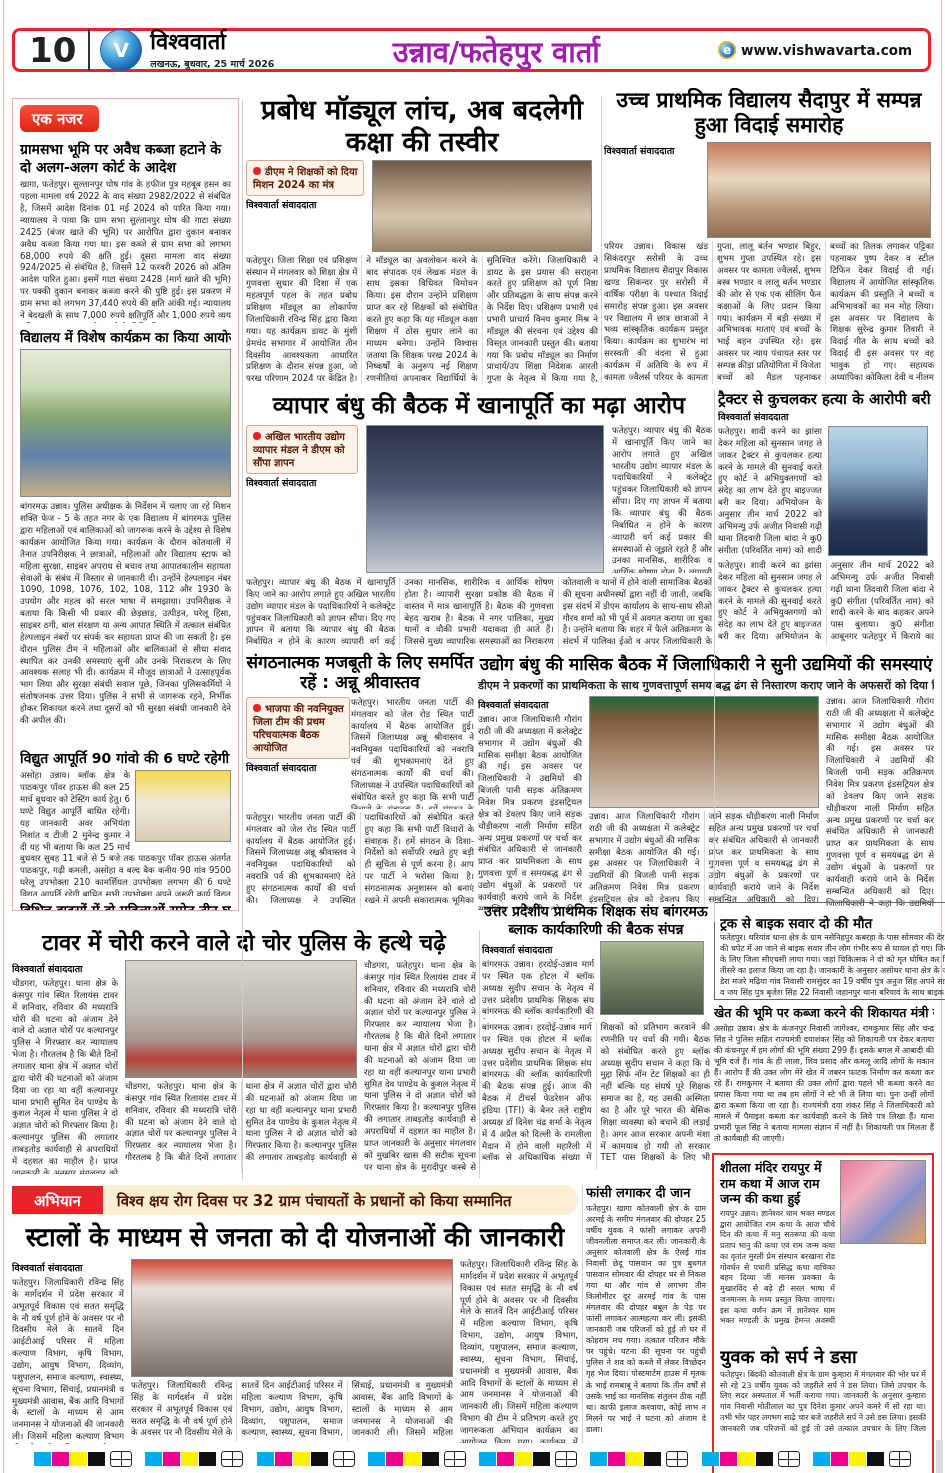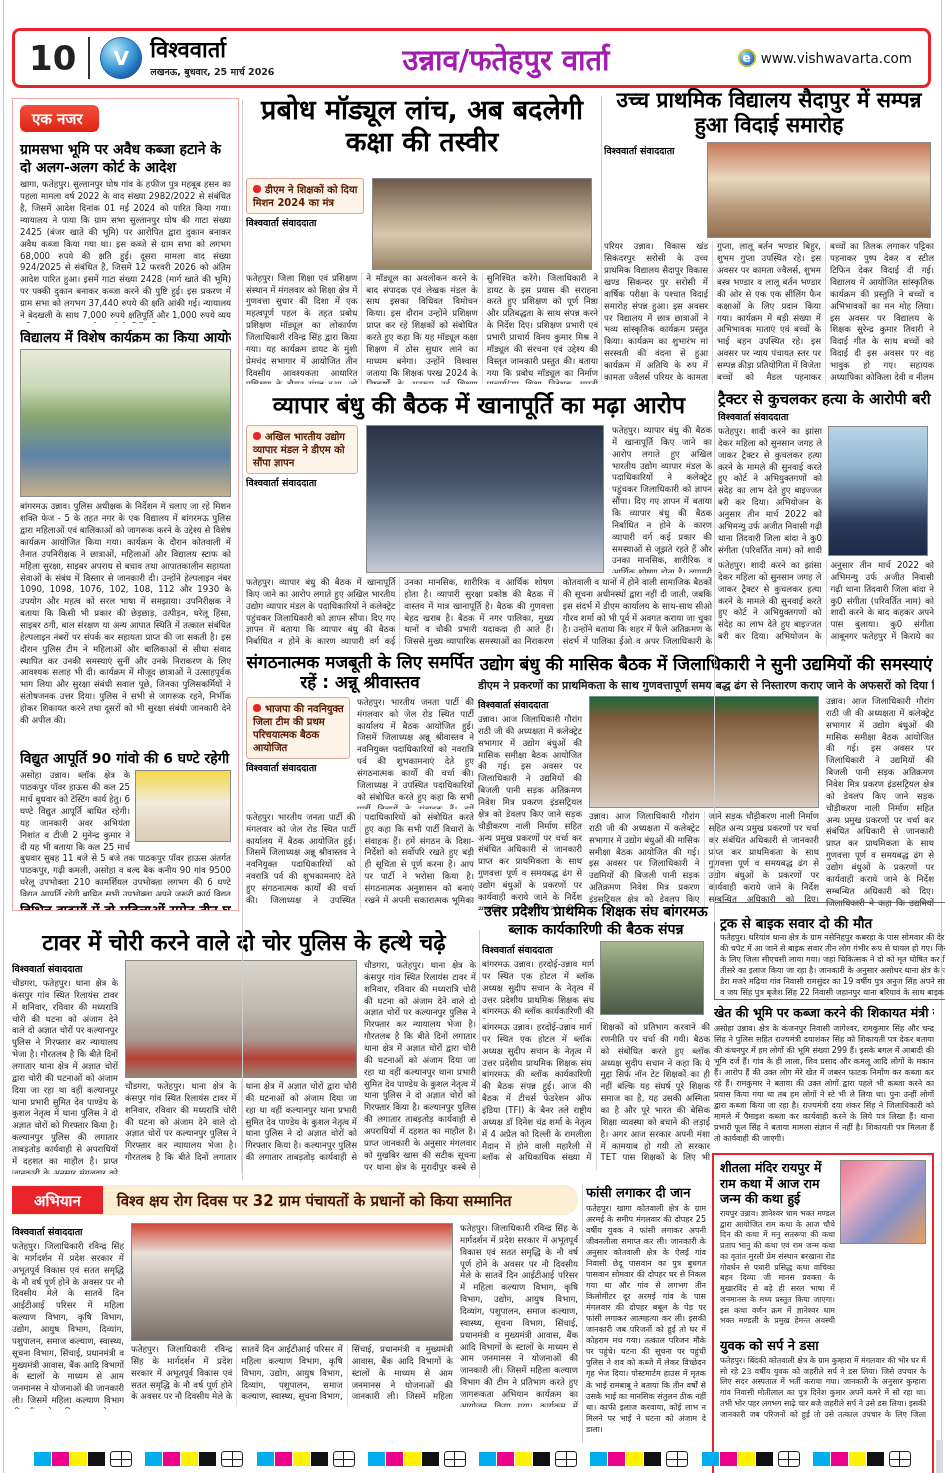--- a/index.html
+++ b/index.html
@@ -1,37 +1,37 @@
 <!DOCTYPE html>
 <html><head>
 <meta charset="utf-8">
 <style>
   html,body{margin:0;padding:0;background:#fff;}
   .page{position:relative;width:945px;height:1473px;background:#fff;overflow:hidden;
         font-family:"DejaVu Sans","Liberation Sans",sans-serif;color:#1b1b1b;}
   .abs{position:absolute;}
   .edge{position:absolute;top:0;bottom:0;width:1px;background:#f3b6b6;}
   
-  .masthead{left:12px;top:28px;width:919px;height:60px;border:3px solid #e8232a;border-radius:8px;
+  .masthead{left:12px;top:28px;width:919px;height:44px;border:3px solid #e8232a;border-radius:8px;
             display:flex;align-items:center;background:#fff;box-sizing:border-box;}
   .pageno{font-size:34px;font-weight:bold;color:#222;padding:0 12px 0 14px;}
   .mast-div{width:2px;height:42px;background:#333;margin-right:10px;}
   .logo{width:40px;height:40px;border-radius:50%;margin-right:8px;flex:none;
         background:radial-gradient(circle at 35% 30%,#bfe6f5 0%,#3f9fd8 45%,#1b5fae 75%,#2e7d32 100%);
         display:flex;align-items:center;justify-content:center;color:#fff;font-weight:bold;font-size:20px;
         border:1px solid #1b5fae;}
   .brand-name{font-size:22px;font-weight:bold;color:#000;line-height:1;}
   .brand-sub{font-size:9.5px;font-weight:bold;color:#222;margin-top:4px;}
   .mast-title{flex:1;text-align:center;font-size:29px;font-weight:bold;color:#a21caf;}
   .mast-site{display:flex;align-items:center;gap:5px;padding-right:16px;}
   .eicon{width:18px;height:18px;border-radius:50%;flex:none;
          background:radial-gradient(circle at 30% 30%,#9fd8f7,#1565c0 70%);
          color:#fff;font-weight:bold;font-size:12px;display:flex;align-items:center;justify-content:center;
          box-shadow:0 0 0 1.5px #f7c600 inset;}
-  .site-url{font-size:13.5px;font-weight:normal;color:#111;}
+  .site-url{font-size:13.5px;font-weight:bold;color:#111;}
   
   .hl{font-weight:bold;color:#000;}
   .one{white-space:nowrap;overflow:hidden;}
   .byline{font-weight:bold;font-size:9.5px;color:#000;margin:2px 0 3px 0;}
   .btxt{font-size:8.6px;line-height:1.38;text-align:justify;color:#222;overflow:hidden;}
   .cols2{columns:2;column-gap:9px;column-rule:1px solid #d8d8d8;}
   .cols3{columns:3;column-gap:9px;column-rule:1px solid #d8d8d8;}
   .kicker{background:#fdf3e8;border:1px solid #d9a892;border-radius:3px;padding:4px 5px 4px 6px;
           font-size:10px;font-weight:bold;color:#5c1a00;line-height:1.3;}
   .kicker .dot{display:inline-block;width:8px;height:8px;border-radius:50%;background:#e8232a;margin-right:4px;}
@@ -110,21 +110,21 @@
     <div class="btxt" style="height:126px">
       <span class="photo" id="ph-power" style="display:block;width:96px;height:72px"></span>
       <span>असोहा उन्नाव। ब्लॉक क्षेत्र के पाठकपुर पॉवर हाऊस की कल 25 मार्च बुधवार को टेस्टिंग कार्य हेतु। 6 घण्टे विद्युत आपूर्ति बाधित रहेगी। यह जानकारी अवर अभियंता निशांत व टीजी 2 मुनेन्द्र कुमार ने दी यह भी बताया कि कल 25 मार्च बुधवार सुबह 11 बजे से 5 बजे तक पाठकपुर पॉवर हाऊस अंतर्गत पाठकपुर, गढ़ी कमली, असोहा व बल्द बैक कनीय 90 गांव 9500 घरेलू उपभोक्ता 210 कामर्शियल उपभोक्ता लगभग की 6 घण्टे विद्युत आपूर्ति रहेगी बाधित सभी उपभोक्ता अपने जरूरी कार्य विद्युत आपूर्ति बाधित होने से पहले कर ले या उस समय के लिए वैकल्पिक व्यवस्था कर ले और विभाग ने उपभोक्ताओं को होने वाली असुविधा के लिए खेद व्यक्त किया है।</span>
     </div>
     <div class="hl en-h2 one" style="font-size:13.5px">विभिन्न हादसों में दो महिलाओं समेत तीन घायल</div>
     
   </div>
 
   <div class="abs" style="left:246px;top:94px;width:352px;height:290px;overflow:hidden">
     <div class="hl" style="font-size:27px;line-height:1.18;text-align:center">प्रबोध मॉड्यूल लांच, अब बदलेगी कक्षा की तस्वीर</div>
-    <div style="display:flex;gap:8px;margin-top:20px">
+    <div style="display:flex;gap:8px;margin-top:2px">
       <div style="width:118px;flex:none">
         <div class="kicker"><span class="dot"></span><span>डीएम ने शिक्षकों को दिया मिशन 2024 का मंत्र</span></div>
         <div class="byline">विश्ववार्ता संवाददाता</div>
       </div>
       <div class="photo" id="ph-prabodh" style="width:220px;height:92px;flex:none"></div>
     </div>
     <div class="btxt cols3" style="height:148px;margin-top:3px">फतेहपुर। जिला शिक्षा एवं प्रशिक्षण संस्थान में मंगलवार को शिक्षा क्षेत्र में गुणवत्ता सुधार की दिशा में एक महत्वपूर्ण पहल के तहत प्रबोध प्रशिक्षण मॉड्यूल का लोकार्पण जिलाधिकारी रविन्द्र सिंह द्वारा किया गया। यह कार्यक्रम डायट के मुंशी प्रेमचंद सभागार में आयोजित तीन दिवसीय आवश्यकता आधारित प्रशिक्षण के दौरान संपन्न हुआ, जो परख परिणाम 2024 पर केंद्रित है। कार्यक्रम में जिलाधिकारी रविन्द्र सिंह ने मॉड्यूल का अवलोकन करने के बाद संपादक एवं लेखक मंडल के साथ इसका विधिवत विमोचन किया। इस दौरान उन्होंने प्रशिक्षण प्राप्त कर रहे शिक्षकों को संबोधित करते हुए कहा कि यह मॉड्यूल कक्षा शिक्षण में ठोस सुधार लाने का माध्यम बनेगा। उन्होंने विश्वास जताया कि शिक्षक परख 2024 के निष्कर्षों के अनुरूप नई शिक्षण रणनीतियां अपनाकर विद्यार्थियों के अधिगम स्तर में गुणात्मक सुधार सुनिश्चित करेंगे। जिलाधिकारी ने डायट के इस प्रयास की सराहना करते हुए प्रशिक्षण को पूर्ण निष्ठा और प्रतिबद्धता के साथ संपन्न करने के निर्देश दिए। प्रशिक्षण प्रभारी एवं प्रभारी प्राचार्य विनय कुमार मिश्र ने मॉड्यूल की संरचना एवं उद्देश्य की विस्तृत जानकारी प्रस्तुत की। बताया गया कि प्रबोध मॉड्यूल का निर्माण प्राचार्य/उप शिक्षा निदेशक आरती गुप्ता के नेतृत्व में किया गया है, जबकि इसका संपादन एवं समन्वयन विनय कुमार मिश्र द्वारा किया गया है। इस अवसर पर एडीएम अवनीश त्रिपाठी, जयचन्द्र पांडेय, गणेश्याम दीक्षित, कौशल कुमार अंकुर, सौम्या तिवारी सहित अन्य गणमान्य लोग उपस्थित रहे।</div>
   </div>
 
   <div class="abs" style="left:604px;top:88px;width:330px;height:296px;overflow:hidden">
@@ -156,21 +156,21 @@
     <div class="byline">विश्ववार्ता संवाददाता</div>
     <div style="display:flex;gap:6px">
       <div class="btxt" style="width:104px;height:130px;flex:none">फतेहपुर। शादी करने का झांसा देकर महिला को सुनसान जगह ले जाकर ट्रैक्टर से कुचलकर हत्या करने के मामले की सुनवाई करते हुए कोर्ट ने अभियुक्तगणों को संदेह का लाभ देते हुए बाइज्जत बरी कर दिया। अभियोजन के अनुसार तीन मार्च 2022 को अभिमन्यु उर्फ अजीत निवासी गढ़ी थाना तिंदवारी जिला बांदा ने कु0 संगीता (परिवर्तित नाम) को शादी करने के बाद कहकर अपने पास बुलाया। कु0 संगीता आबूनगर फतेहपुर में किराये का कमरा लेकर पढ़ाई कर रही थी। अभियुक्त अभिमन्यु बराबर लड़की से मिलने आता था। संगीता को अभिमन्यु ने अपने भाई अमित उर्फ मुखिया के सहयोग से थाना क्षेत्र गाजीपुर में ट्रैक्टर से ऊपर चढ़ाकर जान से मार दिया, फिर लड़की के भाई के मोबाइल पर दो दिनों बाद फोन करके कहा कि तुम्हारी बहन का शव मिला है। गाजीपुर आ जाओ। मृतका का भाई अरविन्द, मामा संतोष, मां सोमवती निवासीगण गोकुलपुर के साथ थाना गाजीपुर आए और बहन की फोटो, कपड़ों आदि से पहचान कर हत्या का मुकदमा अभिमन्यु व उसके भाई सुमित उर्फ मुखिया पर दर्ज कराया।</div>
       <div class="photo" id="ph-tractor" style="width:100px;height:130px;flex:none"></div>
     </div>
     <div class="btxt cols2" style="height:86px;margin-top:4px">फतेहपुर। शादी करने का झांसा देकर महिला को सुनसान जगह ले जाकर ट्रैक्टर से कुचलकर हत्या करने के मामले की सुनवाई करते हुए कोर्ट ने अभियुक्तगणों को संदेह का लाभ देते हुए बाइज्जत बरी कर दिया। अभियोजन के अनुसार तीन मार्च 2022 को अभिमन्यु उर्फ अजीत निवासी गढ़ी थाना तिंदवारी जिला बांदा ने कु0 संगीता (परिवर्तित नाम) को शादी करने के बाद कहकर अपने पास बुलाया। कु0 संगीता आबूनगर फतेहपुर में किराये का कमरा लेकर पढ़ाई कर रही थी। अभियुक्त अभिमन्यु बराबर लड़की से मिलने आता था। संगीता को अभिमन्यु ने अपने भाई अमित उर्फ मुखिया के सहयोग से थाना क्षेत्र गाजीपुर में ट्रैक्टर से ऊपर चढ़ाकर जान से मार दिया, फिर लड़की के भाई के मोबाइल पर दो दिनों बाद फोन करके कहा कि तुम्हारी बहन का शव मिला है। गाजीपुर आ जाओ। मृतका का भाई अरविन्द, मामा संतोष, मां सोमवती निवासीगण गोकुलपुर के साथ थाना गाजीपुर आए और बहन की फोटो, कपड़ों आदि से पहचान कर हत्या का मुकदमा अभिमन्यु व उसके भाई सुमित उर्फ मुखिया पर दर्ज कराया।</div>
   </div>
 
   <div class="abs" style="left:246px;top:652px;width:228px;height:270px;overflow:hidden">
     <div class="hl" style="font-size:17px;line-height:1.2;text-align:center">संगठनात्मक मजबूती के लिए समर्पित रहें : अन्नू श्रीवास्तव</div>
-    <div style="display:flex;gap:7px;margin-top:4px">
+    <div style="display:flex;gap:1px;margin-top:4px">
       <div style="width:104px;flex:none">
         <div class="kicker"><span class="dot"></span><span>भाजपा की नवनियुक्त जिला टीम की प्रथम परिचयात्मक बैठक आयोजित</span></div>
         <div class="byline">विश्ववार्ता संवाददाता</div>
       </div>
       <div class="btxt" style="flex:1;height:112px">फतेहपुर। भारतीय जनता पार्टी की मंगलवार को जेल रोड स्थित पार्टी कार्यालय में बैठक आयोजित हुई। जिसमें जिलाध्यक्ष अन्नू श्रीवास्तव ने नवनियुक्त पदाधिकारियों को नवरात्रि पर्व की शुभकामनाएं देते हुए संगठनात्मक कार्यों की चर्चा की। जिलाध्यक्ष ने उपस्थित पदाधिकारियों को संबोधित करते हुए कहा कि सभी पार्टी विचारों के संवाहक हैं। हमें संगठन के दिशा-निर्देशों को सर्वोपरि रखते हुए बड़ी ही सूचिता से पूर्ण करना है। आप पर पार्टी ने भरोसा किया है। संगठनात्मक अनुशासन को बनाएं रखने में अपनी सकारात्मक भूमिका निभानी है। जिला मीडिया प्रभारी प्रवीण सिंह ने बताया कि बैठक के उपरांत जिलाध्यक्ष अन्नू श्रीवास्तव के नेतृत्व में उपस्थित पदाधिकारियों ने पर्यावरण संरक्षण को बढ़ावा देते हुए कार्यालय परिसर में वृक्षारोपण किया। बैठक में पुष्पराज पटेल, पंकज त्रिवेदी, सुशीला मौर्या, अपर्णा सिंह गौतम, उदय लोधी, पंकज त्रिपाठी, कुलदीप भदौरिया, रेखा मिश्रा, मधुराज विश्वकर्मा, अरिमर्दन सिंह, संतोष गुप्ता, ओमप्रकाश पाल, रेखा पासवान, विमलेश पांडेय, सुधीर मिश्रा, धर्मेंद्र सिंह, सुनील गुप्ता, राजबहादुर पासवान, उमेश गुप्ता, सुमित द्विवेदी, अखिलेश कुमार, ओम मिश्रा, विवेक श्रीवास्तव, प्रवीण सिंह, शिवाकांत तिवारी, शरद श्रीवास्तव सहित सभी जिलाधिकारी उपस्थित रहे।</div>
     </div>
     <div class="btxt cols2" style="height:96px;margin-top:3px">फतेहपुर। भारतीय जनता पार्टी की मंगलवार को जेल रोड स्थित पार्टी कार्यालय में बैठक आयोजित हुई। जिसमें जिलाध्यक्ष अन्नू श्रीवास्तव ने नवनियुक्त पदाधिकारियों को नवरात्रि पर्व की शुभकामनाएं देते हुए संगठनात्मक कार्यों की चर्चा की। जिलाध्यक्ष ने उपस्थित पदाधिकारियों को संबोधित करते हुए कहा कि सभी पार्टी विचारों के संवाहक हैं। हमें संगठन के दिशा-निर्देशों को सर्वोपरि रखते हुए बड़ी ही सूचिता से पूर्ण करना है। आप पर पार्टी ने भरोसा किया है। संगठनात्मक अनुशासन को बनाएं रखने में अपनी सकारात्मक भूमिका निभानी है। जिला मीडिया प्रभारी प्रवीण सिंह ने बताया कि बैठक के उपरांत जिलाध्यक्ष अन्नू श्रीवास्तव के नेतृत्व में उपस्थित पदाधिकारियों ने पर्यावरण संरक्षण को बढ़ावा देते हुए कार्यालय परिसर में वृक्षारोपण किया। बैठक में पुष्पराज पटेल, पंकज त्रिवेदी, सुशीला मौर्या, अपर्णा सिंह गौतम, उदय लोधी, पंकज त्रिपाठी, कुलदीप भदौरिया, रेखा मिश्रा, मधुराज विश्वकर्मा, अरिमर्दन सिंह, संतोष गुप्ता, ओमप्रकाश पाल, रेखा पासवान, विमलेश पांडेय, सुधीर मिश्रा, धर्मेंद्र सिंह, सुनील गुप्ता, राजबहादुर पासवान, उमेश गुप्ता, सुमित द्विवेदी, अखिलेश कुमार, ओम मिश्रा, विवेक श्रीवास्तव, प्रवीण सिंह, शिवाकांत तिवारी, शरद श्रीवास्तव सहित सभी जिलाधिकारी उपस्थित रहे।</div>
   </div>
 
   <div class="abs" style="left:478px;top:652px;width:456px;height:270px;overflow:hidden">
@@ -225,20 +225,21 @@
     <div class="hl one" style="font-size:12.5px">खेत की भूमि पर कब्जा करने की शिकायत मंत्री से की</div>
     <div class="btxt" style="font-size:8px;height:126px;margin-top:2px">असोहा उन्नाव। क्षेत्र के कंजनपुर निवासी जागेश्वर, रामकुमार सिंह और चन्द्र सिंह ने पुलिस सहित राज्यमंत्री दयाशंकर सिंह को शिकायती पत्र देकर बताया की कंचनपुर में हम लोगों की भूमि संख्या 299 हैं। इसके बगल में आबादी की भूमि दर्ज हैं। गांव के ही लाला, शिव प्रसाद और कमलू आदि लोगों के मकान हैं। आरोप हैं की उक्त लोग मेरे खेत में जबरन फाटक निर्माण कर कब्जा कर रहे हैं। रामकुमार ने बताया की उक्त लोगों द्वारा पहले भी कब्जा करने का प्रयास किया गया था तब हम लोगों ने स्टे भी ले लिया था। पुनः उन्हीं लोगों द्वारा कब्जा किया जा रहा है। राज्यमंत्री दया शंकर सिंह ने जिलाधिकारी को मामले में पैमाइश कब्जा कर कार्यवाही करने के लिये पत्र लिखा हैं। थाना प्रभारी फूल सिंह ने बताया मामला संज्ञान में नहीं है। शिकायती पत्र मिलता हैं तो कार्यवाही की जाएगी।</div>
   </div>
 
   <div class="abs band">
     <div class="band-label">अभियान</div>
     <div class="band-head">विश्व क्षय रोग दिवस पर 32 ग्राम पंचायतों के प्रधानों को किया सम्मानित</div>
   </div>
 
   <div class="abs" style="left:12px;top:1218px;width:566px;height:226px;overflow:hidden">
+    <div class="hl one" style="font-size:26px;text-align:center">स्टालों के माध्यम से जनता को दी योजनाओं की जानकारी</div>
     <div style="display:flex;gap:7px;margin-top:5px">
       <div style="width:112px;flex:none">
         <div class="byline">विश्ववार्ता संवाददाता</div>
         <div class="btxt" style="height:168px">फतेहपुर। जिलाधिकारी रविन्द्र सिंह के मार्गदर्शन में प्रदेश सरकार में अभूतपूर्व विकास एवं सतत समृद्धि के नौ वर्ष पूर्ण होने के अवसर पर नौ दिवसीय मेले के सातवें दिन आईटीआई परिसर में महिला कल्याण विभाग, कृषि विभाग, उद्योग, आयुष विभाग, दिव्यांग, पशुपालन, समाज कल्याण, स्वास्थ्य, सूचना विभाग, सिंचाई, प्रधानमंत्री व मुख्यमंत्री आवास, बैंक आदि विभागों के स्टालों के माध्यम से आम जनमानस ने योजनाओं की जानकारी ली। जिसमें महिला कल्याण विभाग की टीम ने प्रतिभाग करते हुए जागरूकता अभियान कार्यक्रम का आयोजन किया गया। कार्यक्रम में जनमानस को विभाग द्वारा संचालित विभिन्न योजनाओं मुख्यमंत्री कन्या सुमंगला योजना, मुख्यमंत्री बाल सेवा योजना (सामान्य), स्पॉन्सरशिप योजना, निर्राश्रित महिला पेंशन योजना, वन स्टॉप सेंटर एवं चाइल्ड हेल्पलाइन नंबर 1098 के संबंध में विस्तार से जानकारी प्रदान की गई। जिला सूचना कार्यालय द्वारा प्रदेश सरकार के नौ वर्ष में किए गए अभूतपूर्व किये गए विकास कार्यों की स्टैंडी की प्रदर्शनी लगाई गई। आम जन मानस में आकर्षण का केंद्र रही और नागरिकों ने देखा और सराहा। उधर सम्पूर्णता अभियान 2.0 के अन्तर्गत विश्व क्षयरोग दिवस का आयोजन आईटीआई सभागार में किया गया। कार्यक्रम में प्रधानमंत्री टीबी मुक्त पंचायत के अन्तर्गत जनपद में टीबी मुक्त घोषित होने वाली 32 ग्राम पंचायतों के प्रधान को राष्ट्रपिता की प्रतिमा और प्रशस्ति पत्र देकर सम्मानित किया गया। इनमें विगत तीन वर्षों से लगातार टीबी मुक्त घोषित होने वाली अमौली ब्लाक की मानेपुर ग्राम पंचायत के ग्राम प्रधान को सोने की रंग की प्रतिमा, विगत दो वर्षों से लगातार टीबी मुक्त घोषित होने वाली धाता ब्लाक की सैदपुर पंचमपी, मलवां ब्लाक की बरौरी, असोथर ब्लाक की गढ़ी, देवमयी ब्लाक की त्याला कब्जवा एवं खजुहा ब्लाक की समग्र ग्राम पंचायतों के प्रधान को चांदी के रंग की प्रतिमा एवं शेष 26 ग्राम पंचायतों के प्रधानों को प्रशस्ति पत्र देकर सम्मानित किया गया। विद्यालय निरीक्षक एवं बेसिक शिक्षा अधिकारी को प्रशस्ति पत्र देकर सम्मानित किया गया।</div>
       </div>
       <div style="width:322px;flex:none">
         <div class="photo" id="ph-stall" style="width:322px;height:118px"></div>
         <div class="btxt cols3" style="height:62px;margin-top:3px">फतेहपुर। जिलाधिकारी रविन्द्र सिंह के मार्गदर्शन में प्रदेश सरकार में अभूतपूर्व विकास एवं सतत समृद्धि के नौ वर्ष पूर्ण होने के अवसर पर नौ दिवसीय मेले के सातवें दिन आईटीआई परिसर में महिला कल्याण विभाग, कृषि विभाग, उद्योग, आयुष विभाग, दिव्यांग, पशुपालन, समाज कल्याण, स्वास्थ्य, सूचना विभाग, सिंचाई, प्रधानमंत्री व मुख्यमंत्री आवास, बैंक आदि विभागों के स्टालों के माध्यम से आम जनमानस ने योजनाओं की जानकारी ली। जिसमें महिला कल्याण विभाग की टीम ने प्रतिभाग करते हुए जागरूकता अभियान कार्यक्रम का आयोजन किया गया। कार्यक्रम में जनमानस को विभाग द्वारा संचालित विभिन्न योजनाओं मुख्यमंत्री कन्या सुमंगला योजना, मुख्यमंत्री बाल सेवा योजना (सामान्य), स्पॉन्सरशिप योजना, निर्राश्रित महिला पेंशन योजना, वन स्टॉप सेंटर एवं चाइल्ड हेल्पलाइन नंबर 1098 के संबंध में विस्तार से जानकारी प्रदान की गई। जिला सूचना कार्यालय द्वारा प्रदेश सरकार के नौ वर्ष में किए गए अभूतपूर्व किये गए विकास कार्यों की स्टैंडी की प्रदर्शनी लगाई गई। आम जन मानस में आकर्षण का केंद्र रही और नागरिकों ने देखा और सराहा। उधर सम्पूर्णता अभियान 2.0 के अन्तर्गत विश्व क्षयरोग दिवस का आयोजन आईटीआई सभागार में किया गया। कार्यक्रम में प्रधानमंत्री टीबी मुक्त पंचायत के अन्तर्गत जनपद में टीबी मुक्त घोषित होने वाली 32 ग्राम पंचायतों के प्रधान को राष्ट्रपिता की प्रतिमा और प्रशस्ति पत्र देकर सम्मानित किया गया। इनमें विगत तीन वर्षों से लगातार टीबी मुक्त घोषित होने वाली अमौली ब्लाक की मानेपुर ग्राम पंचायत के ग्राम प्रधान को सोने की रंग की प्रतिमा, विगत दो वर्षों से लगातार टीबी मुक्त घोषित होने वाली धाता ब्लाक की सैदपुर पंचमपी, मलवां ब्लाक की बरौरी, असोथर ब्लाक की गढ़ी, देवमयी ब्लाक की त्याला कब्जवा एवं खजुहा ब्लाक की समग्र ग्राम पंचायतों के प्रधान को चांदी के रंग की प्रतिमा एवं शेष 26 ग्राम पंचायतों के प्रधानों को प्रशस्ति पत्र देकर सम्मानित किया गया। विद्यालय निरीक्षक एवं बेसिक शिक्षा अधिकारी को प्रशस्ति पत्र देकर सम्मानित किया गया।</div>
       </div>
       <div class="btxt" style="flex:1;height:184px">फतेहपुर। जिलाधिकारी रविन्द्र सिंह के मार्गदर्शन में प्रदेश सरकार में अभूतपूर्व विकास एवं सतत समृद्धि के नौ वर्ष पूर्ण होने के अवसर पर नौ दिवसीय मेले के सातवें दिन आईटीआई परिसर में महिला कल्याण विभाग, कृषि विभाग, उद्योग, आयुष विभाग, दिव्यांग, पशुपालन, समाज कल्याण, स्वास्थ्य, सूचना विभाग, सिंचाई, प्रधानमंत्री व मुख्यमंत्री आवास, बैंक आदि विभागों के स्टालों के माध्यम से आम जनमानस ने योजनाओं की जानकारी ली। जिसमें महिला कल्याण विभाग की टीम ने प्रतिभाग करते हुए जागरूकता अभियान कार्यक्रम का आयोजन किया गया। कार्यक्रम में जनमानस को विभाग द्वारा संचालित विभिन्न योजनाओं मुख्यमंत्री कन्या सुमंगला योजना, मुख्यमंत्री बाल सेवा योजना (सामान्य), स्पॉन्सरशिप योजना, निर्राश्रित महिला पेंशन योजना, वन स्टॉप सेंटर एवं चाइल्ड हेल्पलाइन नंबर 1098 के संबंध में विस्तार से जानकारी प्रदान की गई। जिला सूचना कार्यालय द्वारा प्रदेश सरकार के नौ वर्ष में किए गए अभूतपूर्व किये गए विकास कार्यों की स्टैंडी की प्रदर्शनी लगाई गई। आम जन मानस में आकर्षण का केंद्र रही और नागरिकों ने देखा और सराहा। उधर सम्पूर्णता अभियान 2.0 के अन्तर्गत विश्व क्षयरोग दिवस का आयोजन आईटीआई सभागार में किया गया। कार्यक्रम में प्रधानमंत्री टीबी मुक्त पंचायत के अन्तर्गत जनपद में टीबी मुक्त घोषित होने वाली 32 ग्राम पंचायतों के प्रधान को राष्ट्रपिता की प्रतिमा और प्रशस्ति पत्र देकर सम्मानित किया गया। इनमें विगत तीन वर्षों से लगातार टीबी मुक्त घोषित होने वाली अमौली ब्लाक की मानेपुर ग्राम पंचायत के ग्राम प्रधान को सोने की रंग की प्रतिमा, विगत दो वर्षों से लगातार टीबी मुक्त घोषित होने वाली धाता ब्लाक की सैदपुर पंचमपी, मलवां ब्लाक की बरौरी, असोथर ब्लाक की गढ़ी, देवमयी ब्लाक की त्याला कब्जवा एवं खजुहा ब्लाक की समग्र ग्राम पंचायतों के प्रधान को चांदी के रंग की प्रतिमा एवं शेष 26 ग्राम पंचायतों के प्रधानों को प्रशस्ति पत्र देकर सम्मानित किया गया। विद्यालय निरीक्षक एवं बेसिक शिक्षा अधिकारी को प्रशस्ति पत्र देकर सम्मानित किया गया।</div>
@@ -250,21 +251,21 @@
     <div class="btxt" style="font-size:8px;height:240px;margin-top:2px">फतेहपुर। खागा कोतवाली क्षेत्र के ग्राम अरमई के समीप मंगलवार की दोपहर 25 वर्षीय युवक ने फांसी लगाकर अपनी जीवनलीला समाप्त कर ली। जानकारी के अनुसार कोतवाली क्षेत्र के ऐलई गांव निवासी छेदू पासवान का पुत्र बुधगत पासवान सोमवार की दोपहर घर से निकल गया था और गांव से लगभग तीन किलोमीटर दूर अरमई गांव के पास मंगलवार की दोपहर बबूल के पेड़ पर फांसी लगाकर आत्महत्या कर ली। इसकी जानकारी जब परिजनों को हुई तो घर में कोहराम मच गया। तत्काल परिजन मौके पर पहुंचे। घटना की सूचना पर पहुंची पुलिस ने शव को कब्जे में लेकर विच्छेदन गृह भेज दिया। पोस्टमार्टम हाउस में मृतक के भाई रामबाबू ने बताया कि तीन वर्षों से उसके भाई का मानसिक संतुलन ठीक नहीं था। काफी इलाज करवाया, कोई लाभ न मिलने पर भाई ने घटना को अंजाम दे डाला।</div>
   </div>
 
   <div class="abs redbox">
     <div>
       <span class="photo" id="ph-sheetla" style="display:block;width:86px;height:84px"></span>
       <div class="hl" style="font-size:12.5px;line-height:1.25">शीतला मंदिर रायपुर में राम कथा में आज राम जन्म की कथा हुई</div>
       <div class="btxt" style="font-size:7.8px;height:118px;margin-top:2px">रायपुर उन्नाव। ज्ञानेश्वर धाम भक्त मण्डल द्वारा आयोजित राम कथा के आज चौथे दिन की कथा में मनु सतरूपा की कथा प्रताप भानु की कथा एवं राम जन्म कथा का वृतांत मुरली प्रेम संस्थान बरखाना रोड गोवर्धन से पधारी प्रसिद्ध कथा वाचिका बहन दिव्या जी मानस प्रवक्ता के मुखारविंद से बड़े ही सरल भाषा में जनमानस के मध्य प्रस्तुत किया जाएगा। इस कथा वर्णन क्रम में ज्ञानेश्वर धाम भक्त मण्डली के प्रमुख हेमन्त अवस्थी सहित भक्त मण्डली के सम्मानित सदस्यों में सज्जन बाजपेयी, कमलेश बाजपेयी, रितेश द्विवेदी 'गुड्डू', प्रेम किशोर शुक्ला रजनू, संजय मिश्र, प्रीत बाजपेयी बच्चू, बबुआ बाजपेयी मट्टू शुक्ला, गुड्डू शुक्ल, रमेश मिश्र, प्रभात मिश्र राजू, अजय पांडेय, खोलू अवस्थी, दीपक अवस्थी, सत्यम शुक्ल, राम बाबू साहू, बीनू पांडेय, पम्प तिवारी, अरुण कुमार मिश्र, अमन मिश्र, शानू शुक्ल, दीपांशु अवस्थी, राम जी अवस्थी, सुमित कुमार, दशरथ, अतुल तिवारी सहित धाम के नन्हें मुन्ने भक्तों ने अब तक बढ़ चढ़ कर हिस्सा लिया।</div>
     </div>
     <div>
-      <div class="hl one" style="font-size:13px;margin-top:9px">युवक को सर्प ने डसा</div>
+      <div class="hl one" style="font-size:18px;margin-top:17px">युवक को सर्प ने डसा</div>
       <div class="btxt" style="font-size:7.8px;height:64px;margin-top:2px">फतेहपुर। बिंदकी कोतवाली क्षेत्र के ग्राम कुम्हारा में मंगलवार की भोर घर में सो रहे 23 वर्षीय युवक को जहरीले सर्प ने डस लिया। जिसे उपचार के लिए सदर अस्पताल में भर्ती कराया गया। जानकारी के अनुसार कुम्हारा गांव निवासी मोतीलाल का पुत्र दिनेश कुमार अपने कमरे में सो रहा था। तभी भोर पहर लगभग साढ़े चार बजे जहरीले सर्प ने उसे डस लिया। इसकी जानकारी जब परिजनों को हुई तो उसे तत्काल उपचार के लिए जिला चिकित्सालय में भर्ती कराया।</div>
     </div>
   </div>
 
   <div class="rule-v" style="left:242px;top:100px;height:1080px"></div>
   <div class="rule-v" style="left:601px;top:96px;height:286px"></div>
   <div class="rule-v" style="left:714px;top:390px;height:532px"></div>
   <div class="rule-v" style="left:479px;top:930px;height:248px"></div>
   <div class="rule-v" style="left:582px;top:1185px;height:258px"></div>
 

